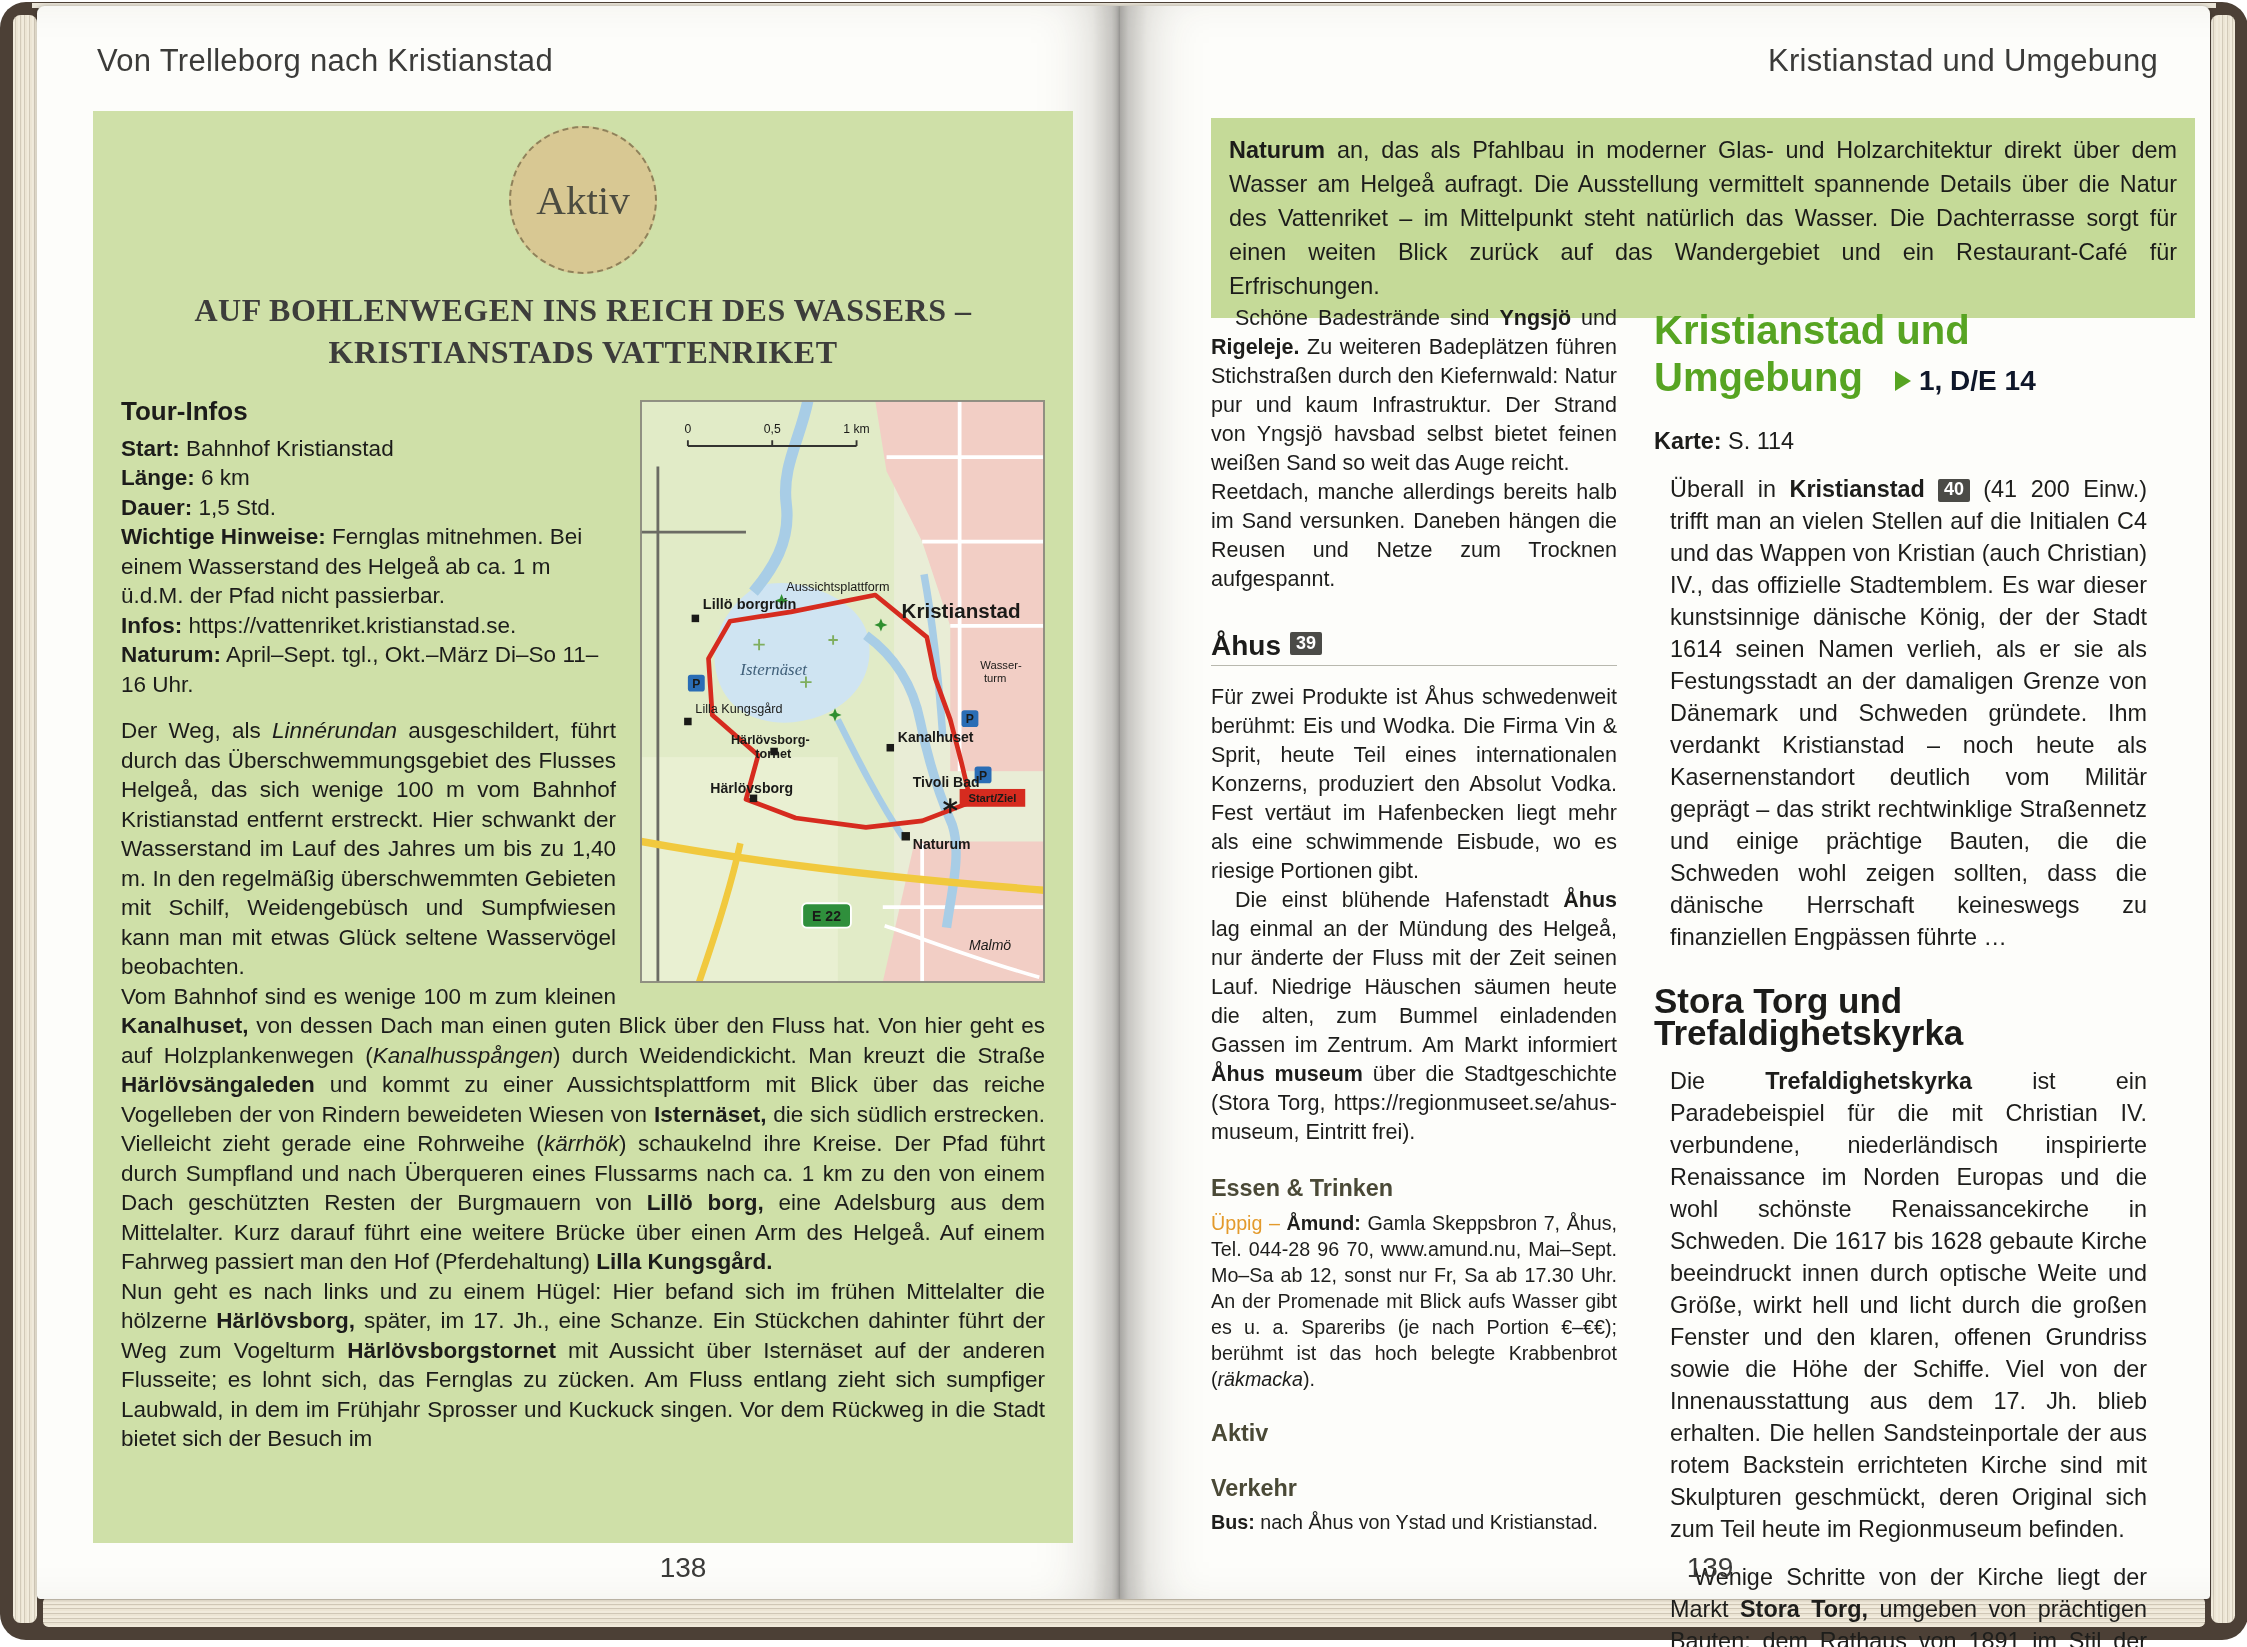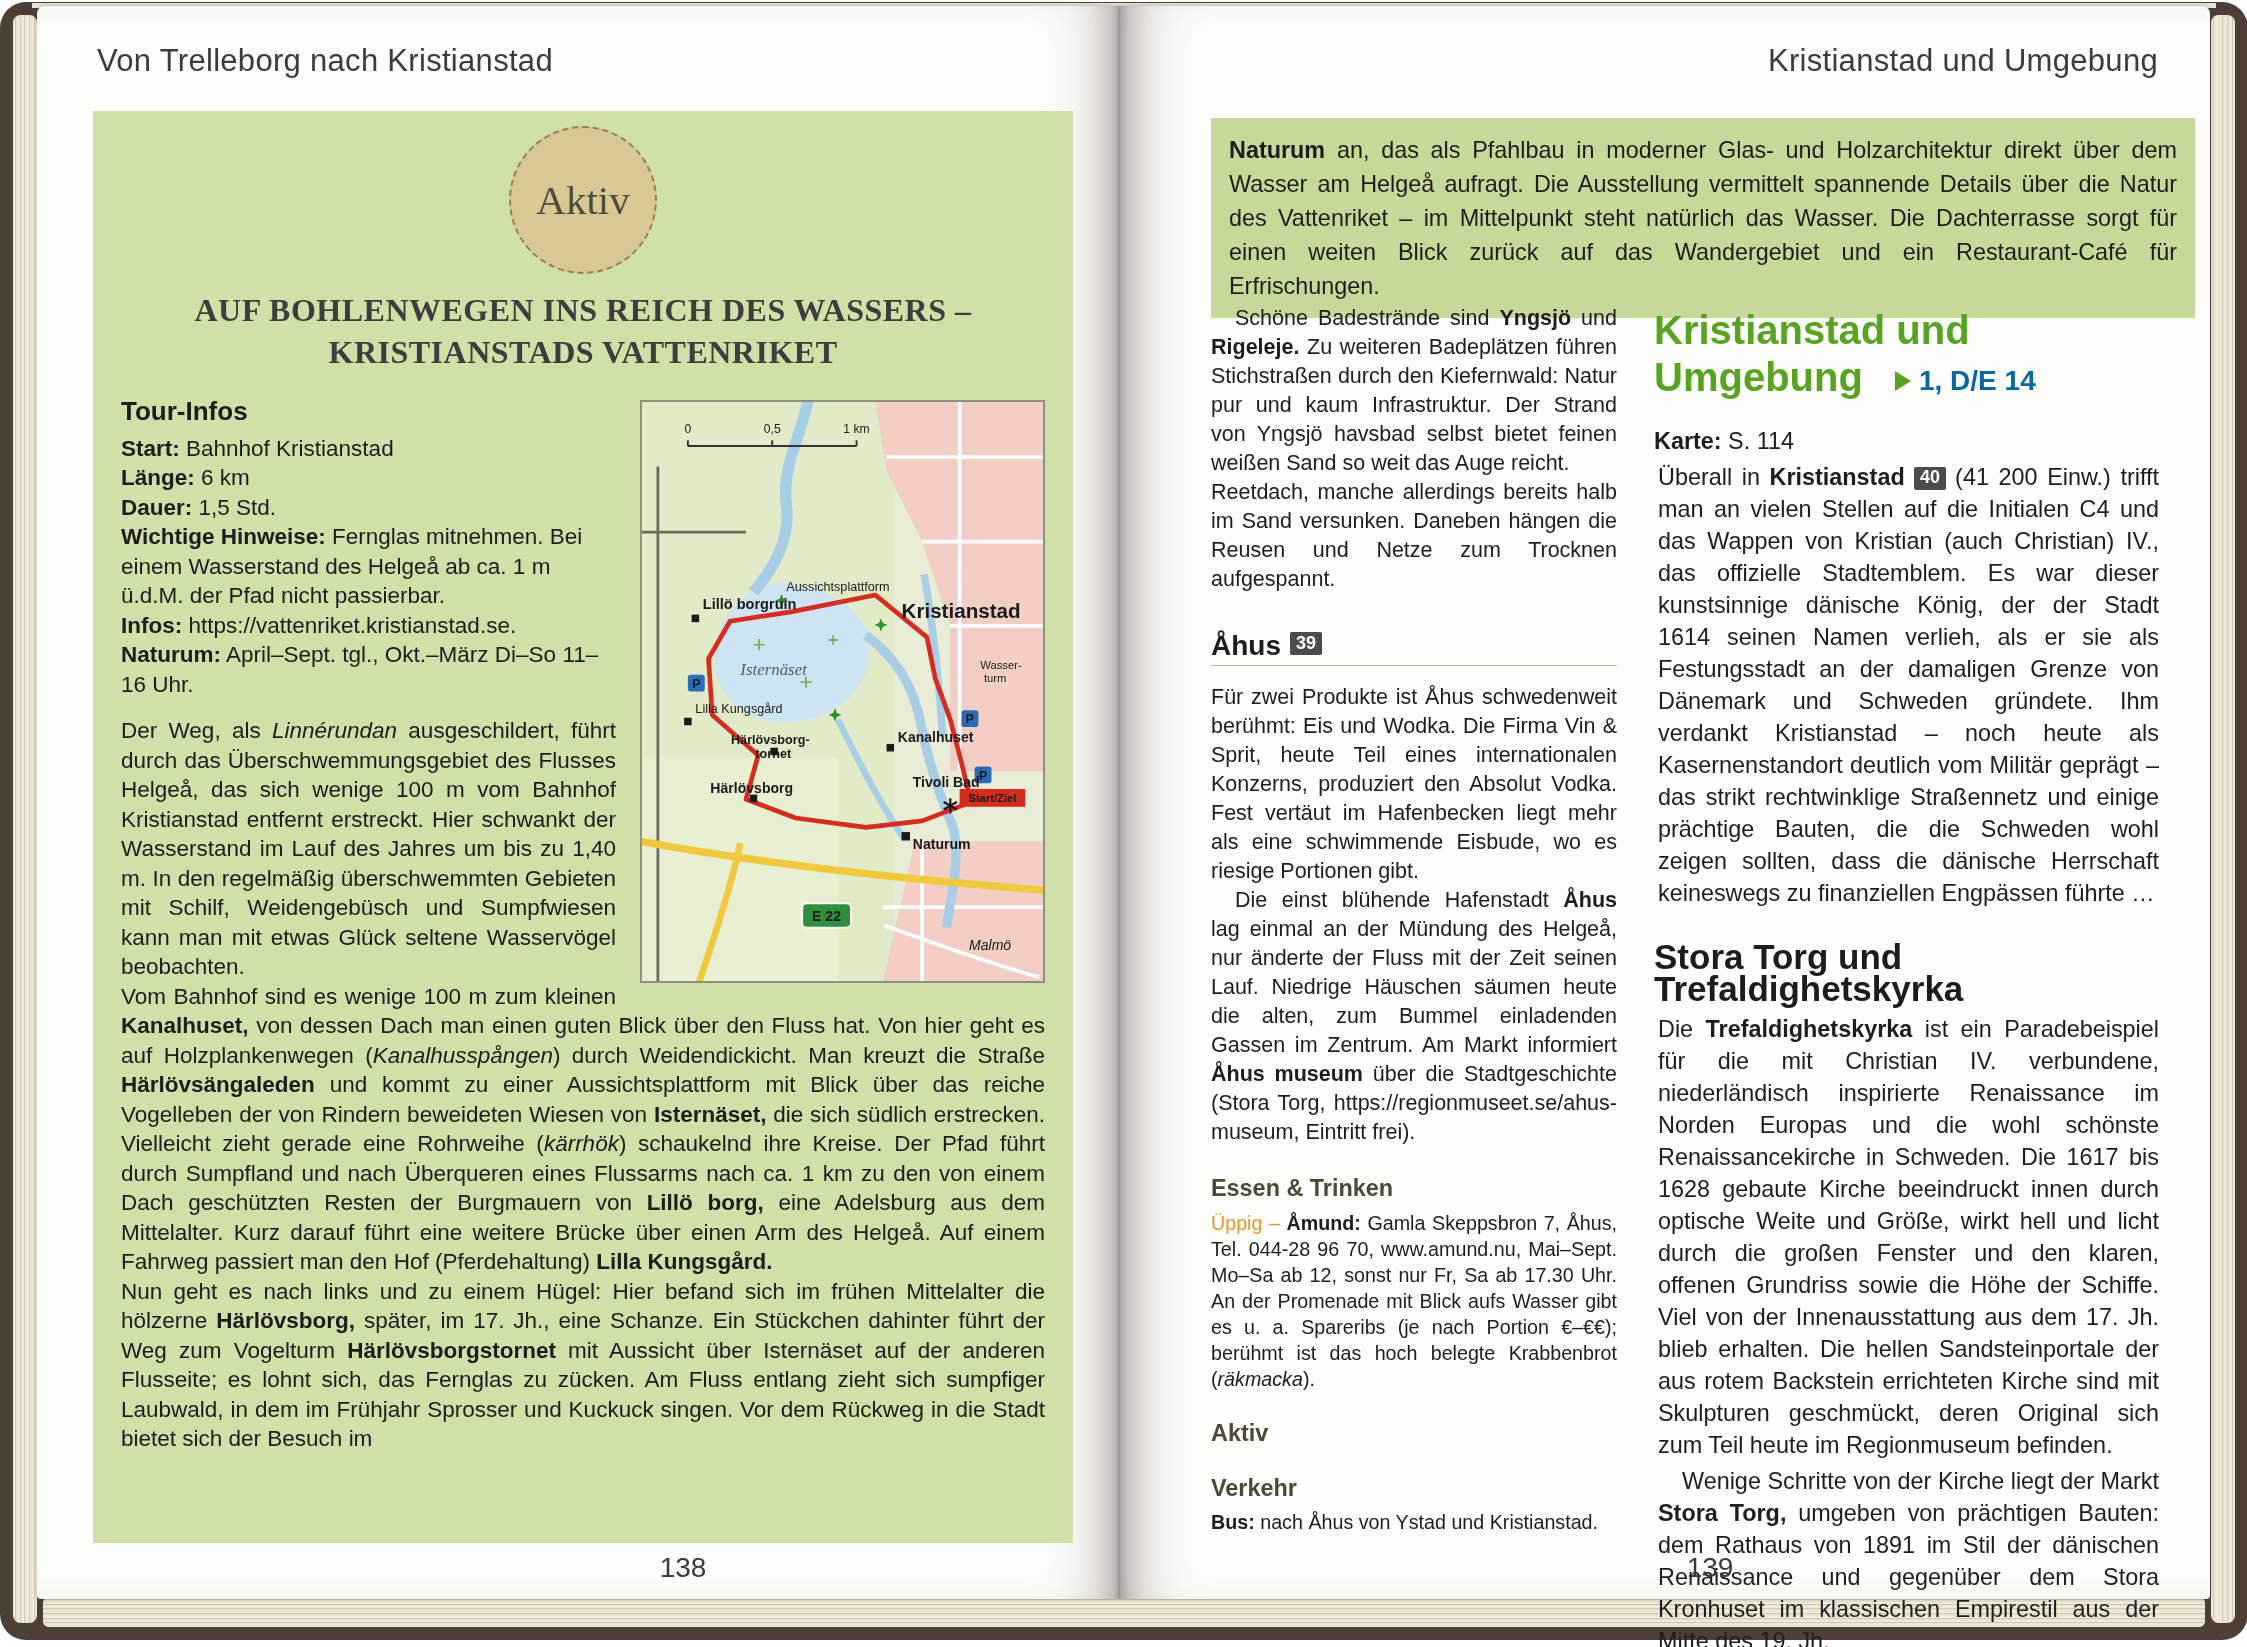--- a/index.html
+++ b/index.html
@@ -55,23 +55,23 @@
   .rule{border:none;border-top:1.9px solid #b8b8ae;margin:3.7px 0 17px 0;}
   .cat-h{font-size:23.4px;font-weight:bold;color:#4a4936;margin:28px 0 7.5px 0;}
   .numbadge{display:inline-block;background:#4b4b47;color:#fff;font-size:18px;font-weight:bold;
     padding:0.9px 5.6px;border-radius:1.9px;line-height:21.5px;position:relative;top:-1.9px;}
   .accent{color:#e39a2b;}
   .b{font-weight:bold;}
   .i{font-style:italic;}
   .green-h{margin:3.7px 0 24px 0;}
   .gh-line{font-size:40px;line-height:47px;font-weight:bold;color:#57a422;}
   .gh-row{display:flex;align-items:baseline;gap:20.6px;}
-  .gh-ref{display:flex;align-items:center;gap:7.5px;font-size:28px;font-weight:bold;color:#0369a1;white-space:nowrap;padding-left:12px;}
+  .gh-ref{display:flex;align-items:center;gap:7.5px;font-size:28px;font-weight:bold;color:#0f172a;white-space:nowrap;padding-left:12px;}
   .tri{width:0;height:0;border-left:16px solid #57a422;border-top:10.3px solid transparent;border-bottom:10.3px solid transparent;display:inline-block;}
-  .col-right p{font-size:23.4px;line-height:32px;margin:4px;text-align:justify;hyphens:auto;}
+  .col-right p{font-size:23.4px;line-height:32px;margin:16px;text-align:justify;hyphens:auto;}
   .karte{margin:0 0 1.9px 0 !important;}
   .sub-h{font-size:35px;line-height:32px;font-weight:bold;margin:32px 0 7.5px 0;color:#1c1c1a;}
 
   
   .map-box svg text{font-family:"Liberation Sans",sans-serif;fill:#1a1a18;}
   .map-box svg text.serif-i{font-family:"Liberation Serif",serif;font-style:italic;fill:#41607a;}
 </style>
 </head>
 <body>
 

